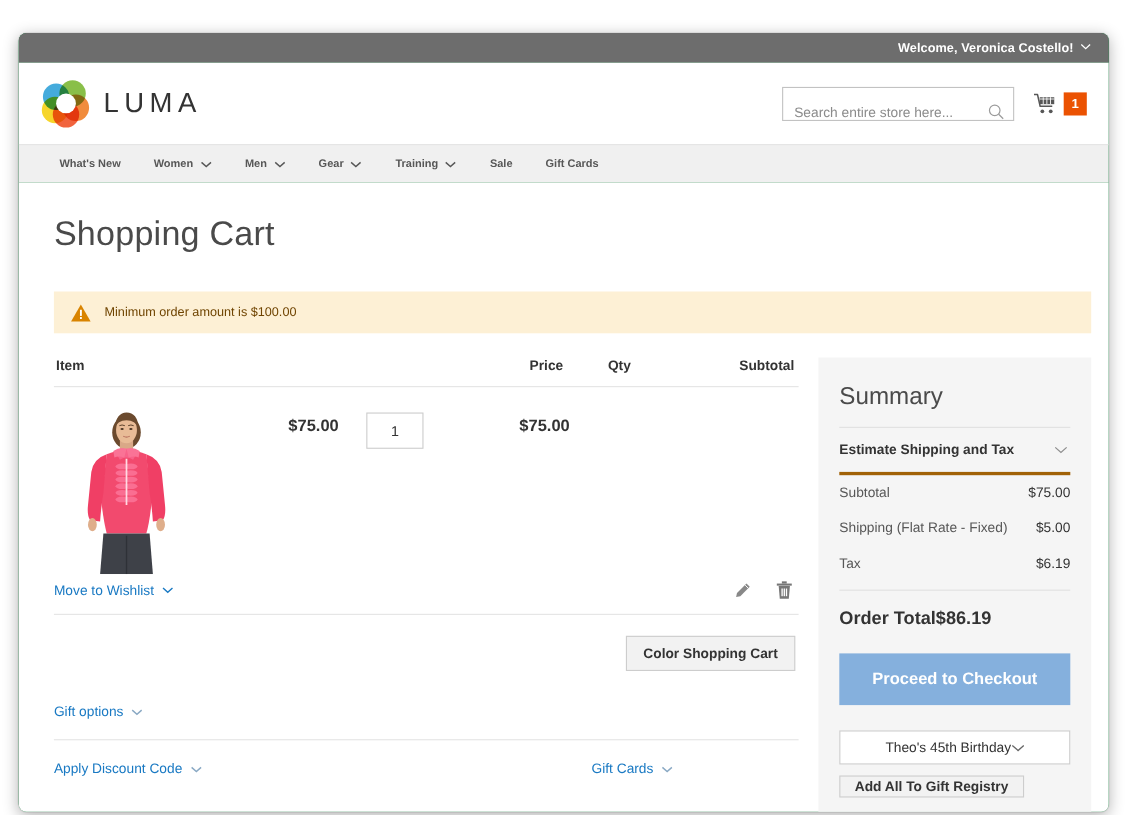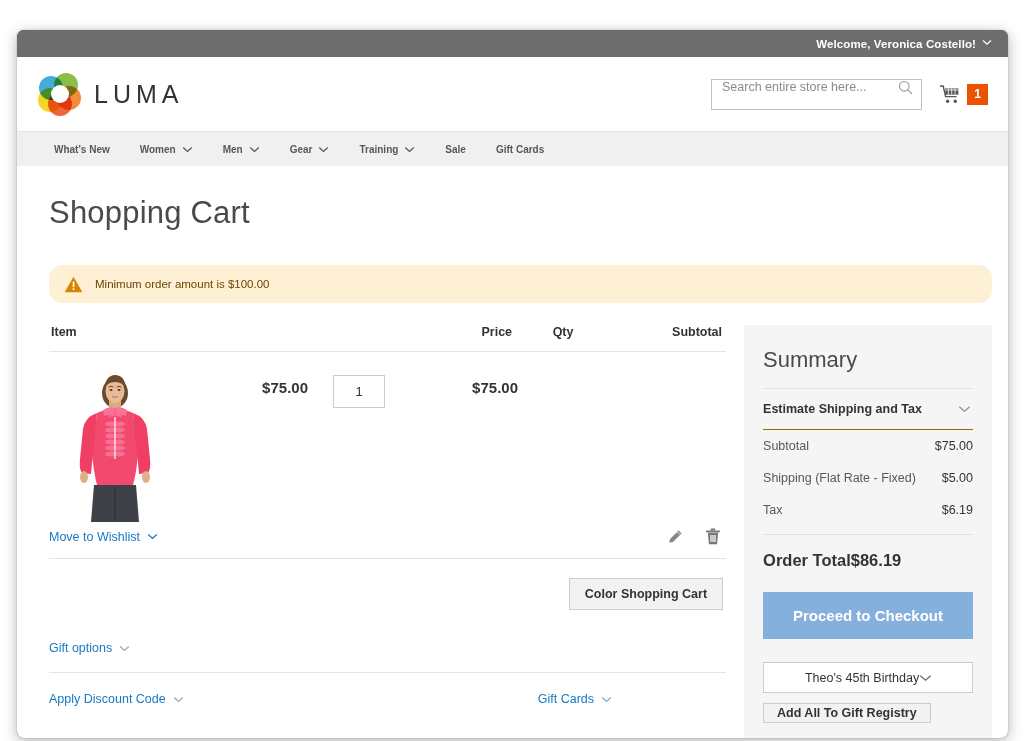--- a/index.html
+++ b/index.html
@@ -65,21 +65,21 @@
     width: 18px; height: 18px; border-radius: 50%;
     background: #ffffff; z-index: 5;
   }
   .header-right {
     margin-left: auto; display: flex; align-items: center; gap: 17px;
   }
   .search-box {
     width: 211px; height: 31px;
     border: 1px solid #c2c2c2;
     background: #ffffff;
-    display: flex; align-items: flex-start;
+    display: flex; align-items: flex-end;
     padding: 0 8px 0 10px;
   }
   .search-box input {
     flex: 1; border: none; outline: none;
     font-size: 12.5px; color: #575757;
     font-family: "Liberation Sans", sans-serif;
     background: transparent;
   }
   .search-box input::placeholder { color: #8b8b8b; }
   .cart-wrap { display: flex; align-items: center; gap: 4px; }
@@ -113,21 +113,21 @@
   .page-title {
     font-size: 31px; color: #4a4a4a; font-weight: 300;
     padding: 29px 0 0 16px; letter-spacing: 0.2px;
   }
 
   .warn-banner {
     margin: 34px 0 0 16px;
     width: 943px; height: 38px;
     background: #fdf0d5;
     display: flex; align-items: center;
-    padding-left: 15px; gap: 12px; border-radius: 13px;
+    padding-left: 15px; gap: 12px;
   }
   .warn-text { font-size: 11.5px; color: #6f4400; }
 
   
   .content-row { display: flex; padding-left: 16px; margin-top: 22px; }
   .cart-col { width: 703px; }
   .cart-head {
     display: flex; align-items: center;
     font-size: 12.5px; font-weight: 700; color: #333333;
     padding-bottom: 12px;
@@ -196,21 +196,21 @@
     padding: 22px 19px 26px 19px;
     align-self: flex-start;
   }
   .sum-title { font-size: 22px; color: #4a4a4a; font-weight: 300; }
   .sum-hr { border-top: 1px solid #e0e0e0; margin: 15px 0 0 0; }
   .est-row {
     display: flex; align-items: center; justify-content: space-between;
     padding: 13px 2px 13px 0;
     font-size: 12.5px; font-weight: 700; color: #333333;
     cursor: pointer;
-    border-bottom: 1px solid #a16207;
+    border-bottom: 3px solid #a16207;
   }
   .tot-line {
     display: flex; justify-content: space-between;
     font-size: 12.5px; color: #575757;
     padding: 9px 0 9px 0;
   }
   .tot-line:first-of-type { padding-top: 14px; }
   .tot-line .amt { color: #333333; }
   .grand {
     display: flex; justify-content: flex-start; align-items: baseline;

